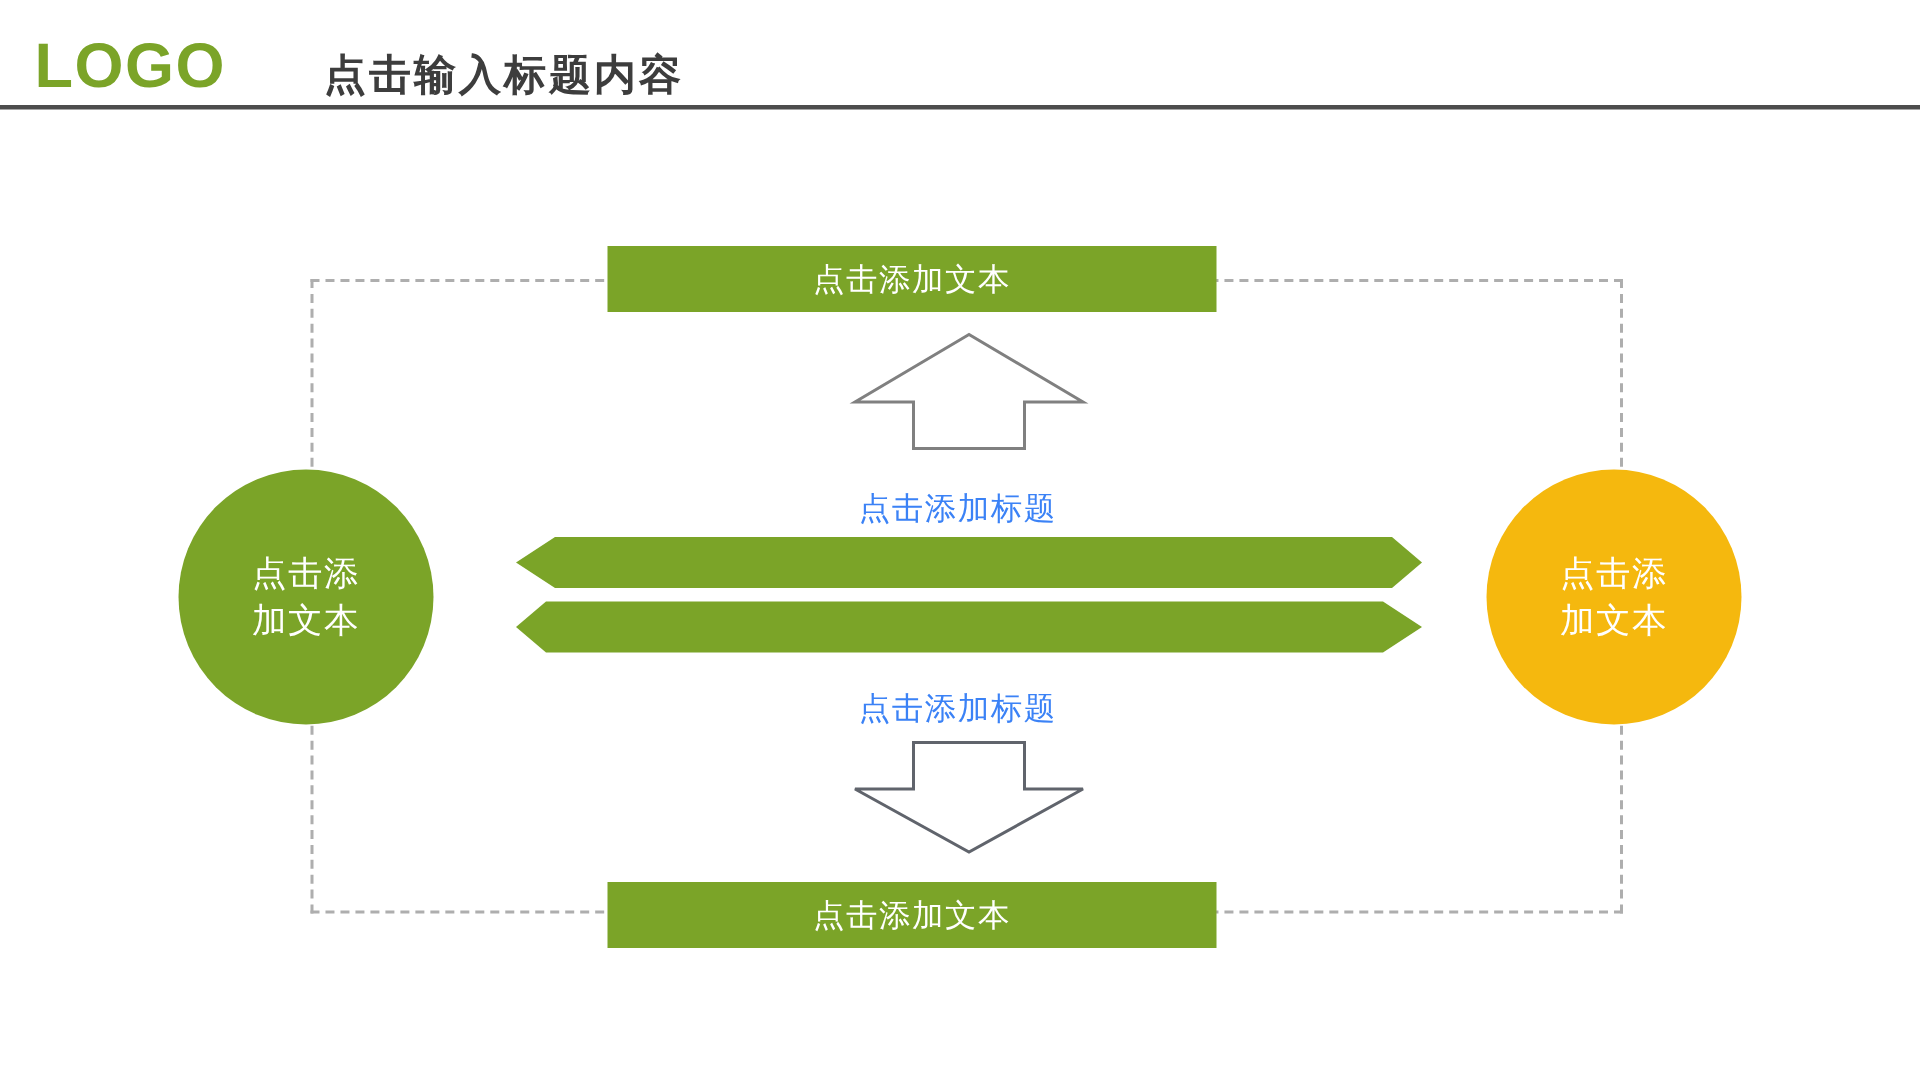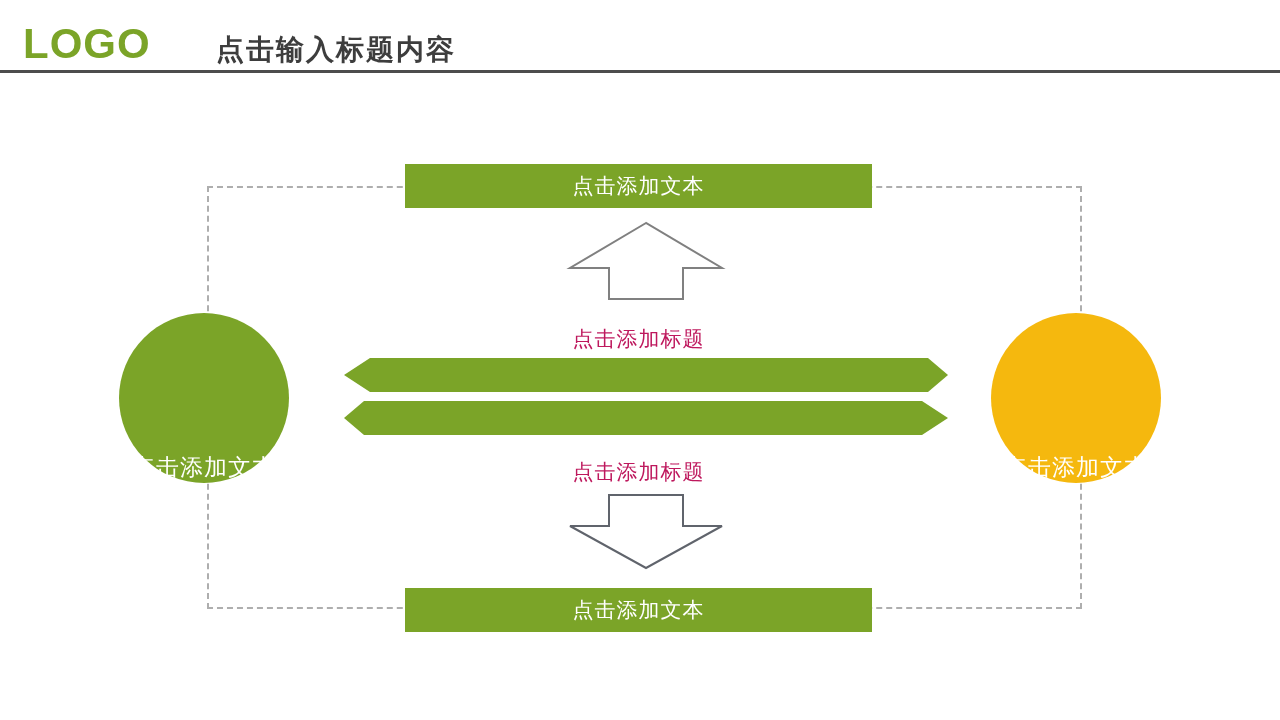--- a/index.html
+++ b/index.html
@@ -20,39 +20,39 @@
   }
   .divider {
     position: absolute; left: 0; top: 70px; width: 1280px; height: 3px;
     background: #4d4d4d;
   }
   .dashed-frame {
     position: absolute; left: 207px; top: 186px; width: 871px; height: 419px;
     border: 2px dashed #aeaeae;
   }
   .banner {
-    position: absolute; left: 405px; width: 467px; height: 44px;
+    position: absolute; left: 405px; width: 406px; height: 44px;
     background: #7BA428; color: #ffffff; font-size: 21px; letter-spacing: 1px;
     display: flex; align-items: center; justify-content: center;
     z-index: 3;
   }
   .banner.top { top: 164px; }
   .banner.bottom { top: 588px; }
   .circle {
     position: absolute; top: 313px; width: 170px; height: 170px;
     border-radius: 50%; color: #ffffff; font-size: 23px; line-height: 1.35;
     letter-spacing: 1px;
-    display: flex; flex-direction: row; align-items: flex-end; justify-content: center;
+    display: flex; flex-direction: column; align-items: center; justify-content: center;
     z-index: 3; text-align: center;
   }
   .circle.left  { left: 119px; background: #7BA428; }
   .circle.right { left: 991px; background: #F5B80E; }
   .caption {
     position: absolute; left: 405px; width: 467px; text-align: center;
-    color: #be185d; font-size: 21px; letter-spacing: 1px; z-index: 2;
+    color: #3b82f6; font-size: 21px; letter-spacing: 1px; z-index: 2;
   }
   .caption.upper { top: 325px; }
   .caption.lower { top: 458px; }
   .arrow-svg { position: absolute; z-index: 2; }
   .up-arrow    { left: 566px; top: 220px; }
   .down-arrow  { left: 566px; top: 494px; }
   .ribbons     { left: 344px; top: 358px; }
 </style>
 </head>
 <body>

